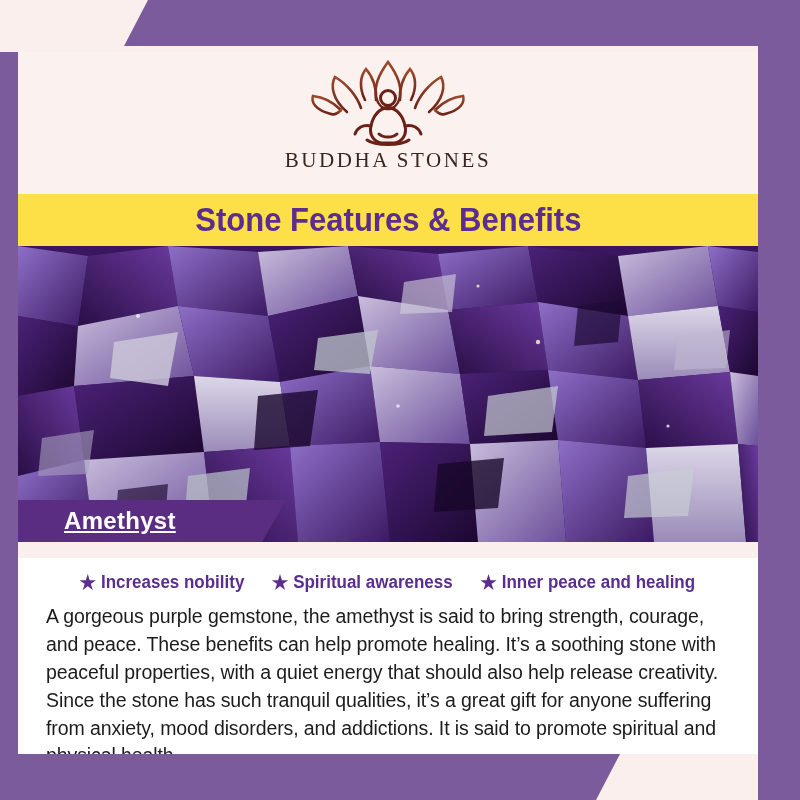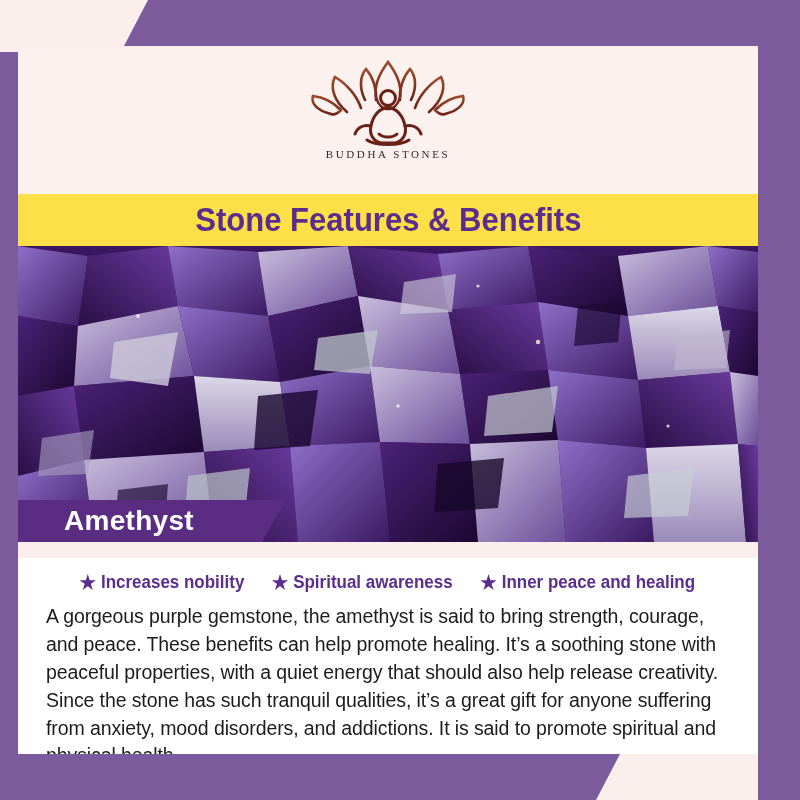--- a/index.html
+++ b/index.html
@@ -26,21 +26,21 @@
   
   .logo-wrap {
     position:absolute; left:0; top:0; width:100%; height:142px;
     display:flex; flex-direction:column; align-items:center; justify-content:flex-start;
     padding-top:4px;
     background:#FBF1EE;
   }
   .logo-mark { width:170px; height:96px; display:block; }
   .logo-text {
     font-family:"Liberation Serif", serif;
-    font-size:11px;
+    font-size:21px;
     letter-spacing:2.6px;
     color:#3A2420;
     margin-top:-4px;
   }
 
   
   .title-band {
     position:absolute; left:0; top:142px; width:100%; height:52px;
     background:#fde047;
     display:flex; align-items:center; justify-content:center;
@@ -64,23 +64,24 @@
 
   
   .ribbon {
     position:absolute; left:0; top:448px; height:42px; width:268px;
     z-index:3;
   }
   .ribbon svg { position:absolute; inset:0; width:100%; height:100%; }
   .ribbon-label {
     position:absolute; left:46px; top:0; height:42px;
     display:flex; align-items:center;
-    font-size:28px; font-weight:bold; color:#FFFFFF;
+    font-size:24px; font-weight:bold; color:#FFFFFF;
     letter-spacing:0.3px;
     z-index:2;
+    text-decoration:underline;
   }
 
   
   .strip {
     position:absolute; left:0; top:490px; width:100%; height:16px;
     background:#FAEFEC;
   }
 
   
   .content {

